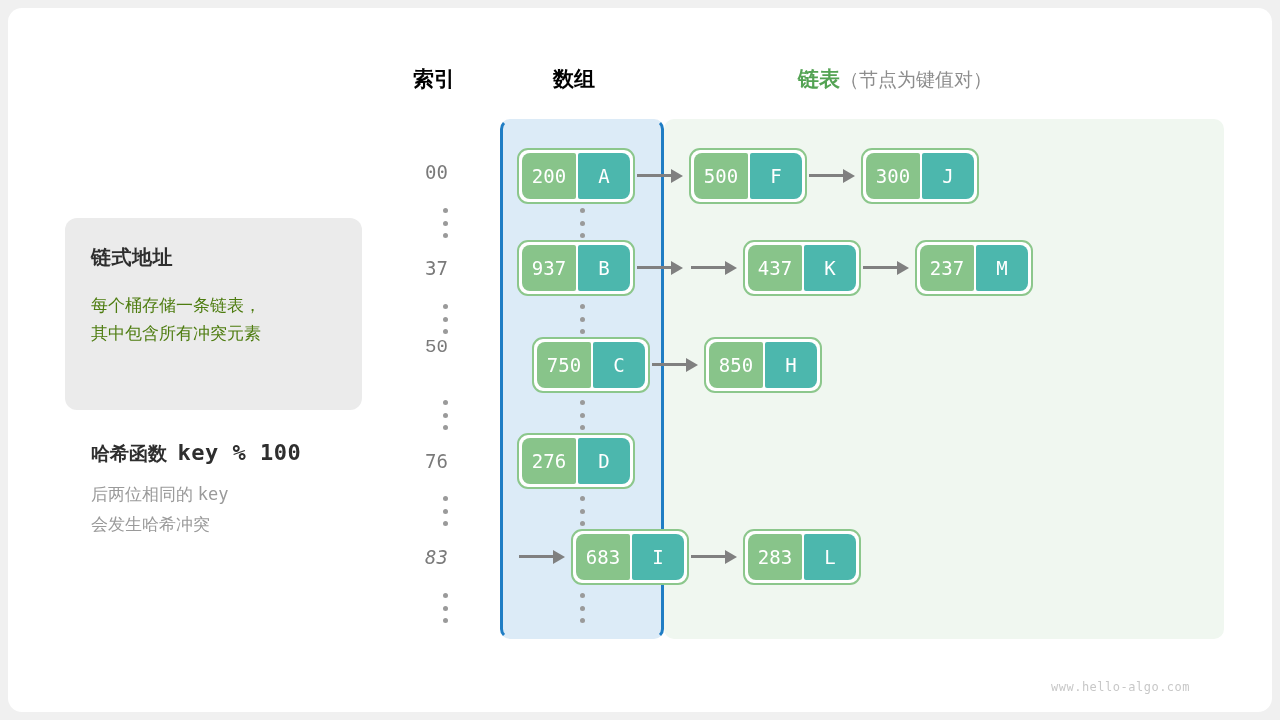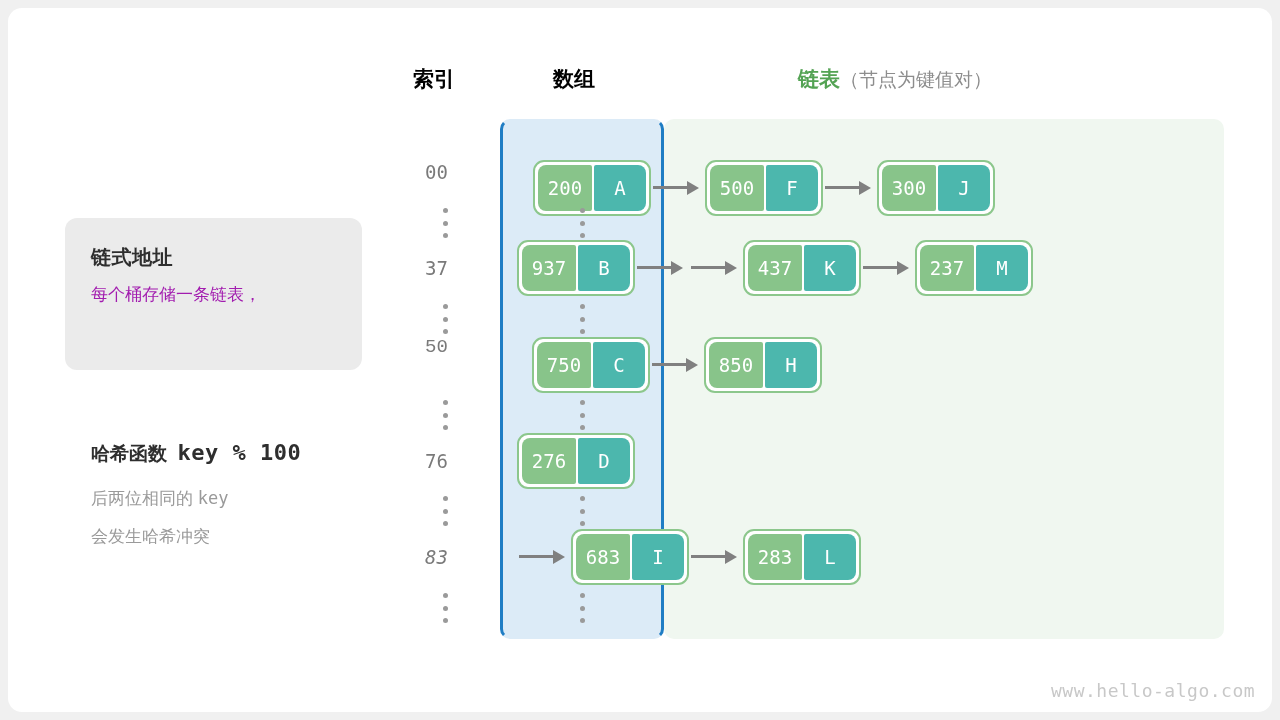--- a/index.html
+++ b/index.html
@@ -40,37 +40,37 @@
     font-size: 19px;
     font-family: Liberation Mono, monospace;
   }
 
   
   .info-card {
     position: absolute;
     left: 57px;
     top: 210px;
     width: 297px;
-    height: 152px;
+    height: 192px;
     background: #ebebeb;
     border-radius: 12px;
     box-sizing: border-box;
     padding: 26px 0 0 26px;
   }
   .info-card .title {
     font-size: 20px;
     font-weight: bold;
     color: #2e2e2e;
     letter-spacing: 0.5px;
   }
   .info-card .body {
-    margin-top: 10px;
+    margin-top: 21px;
     font-size: 17px;
     line-height: 28px;
-    color: #a21caf;
+    color: #4d7c0f;
   }
 
   .note {
     position: absolute;
     left: 83px;
     top: 432px;
     width: 330px;
   }
   .note .title {
     font-size: 19px;
@@ -79,21 +79,21 @@
     white-space: nowrap;
   }
   .note .title .code {
     font-family: "DejaVu Sans Mono", "Liberation Mono", monospace;
     font-size: 22px;
     letter-spacing: 0.5px;
   }
   .note .body {
     margin-top: 12px;
     font-size: 17px;
-    line-height: 38px;
+    line-height: 30px;
     color: #9a9a9a;
   }
   .note .body .code {
     font-family: "DejaVu Sans Mono", "Liberation Mono", monospace;
   }
 
   
   .array-region {
     position: absolute;
     left: 492px;
@@ -206,55 +206,56 @@
     border-top: 7px solid transparent;
     border-bottom: 7px solid transparent;
     border-left: 12px solid #808080;
   }
 
   .watermark {
     position: absolute;
     left: 1043px;
     top: 672px;
     font-family: "DejaVu Sans Mono", "Liberation Mono", monospace;
-    font-size: 18px;
+    font-size: 12px;
     color: #c8c8c8;
     letter-spacing: 0.5px;
   }
 </style>
 </head>
 <body>
 
 <div class="canvas">
 
   <div class="col-header" id="hdr-index">索引</div>
   <div class="col-header" id="hdr-array">数组</div>
   <div class="col-header" id="hdr-list"><span>链表</span><span class="sub">（节点为键值对）</span></div>
 
   <div class="info-card">
     <div class="title">链式地址</div>
     <div class="body">
       <div>每个桶存储一条链表，</div>
+      <div>其中包含所有冲突元素</div>
     </div>
   </div>
 
   <div class="note">
     <div class="title"><span>哈希函数</span>&nbsp;&nbsp;<span class="code">key % 100</span></div>
     <div class="body">
       <div><span>后两位相同的</span>&nbsp;<span class="code">key</span></div>
       <div>会发生哈希冲突</div>
     </div>
   </div>
 
   <div class="array-region"></div>
   <div class="list-region"></div>
 
   <div id="rows-layer">
       <div class="index-label" style="top: 136px;">00</div>
-      <div class="chain" style="left: 509px; top: 152px; margin-left: 16px;">
+      <div class="chain" style="left: 509px; top: 140px;">
         <div class="node">
           <div class="key">200</div>
           <div class="val">A</div>
         </div>
         <div class="arrow">
           <div class="shaft"></div>
           <div class="head"></div>
         </div>
         <div class="node">
           <div class="key">500</div>

